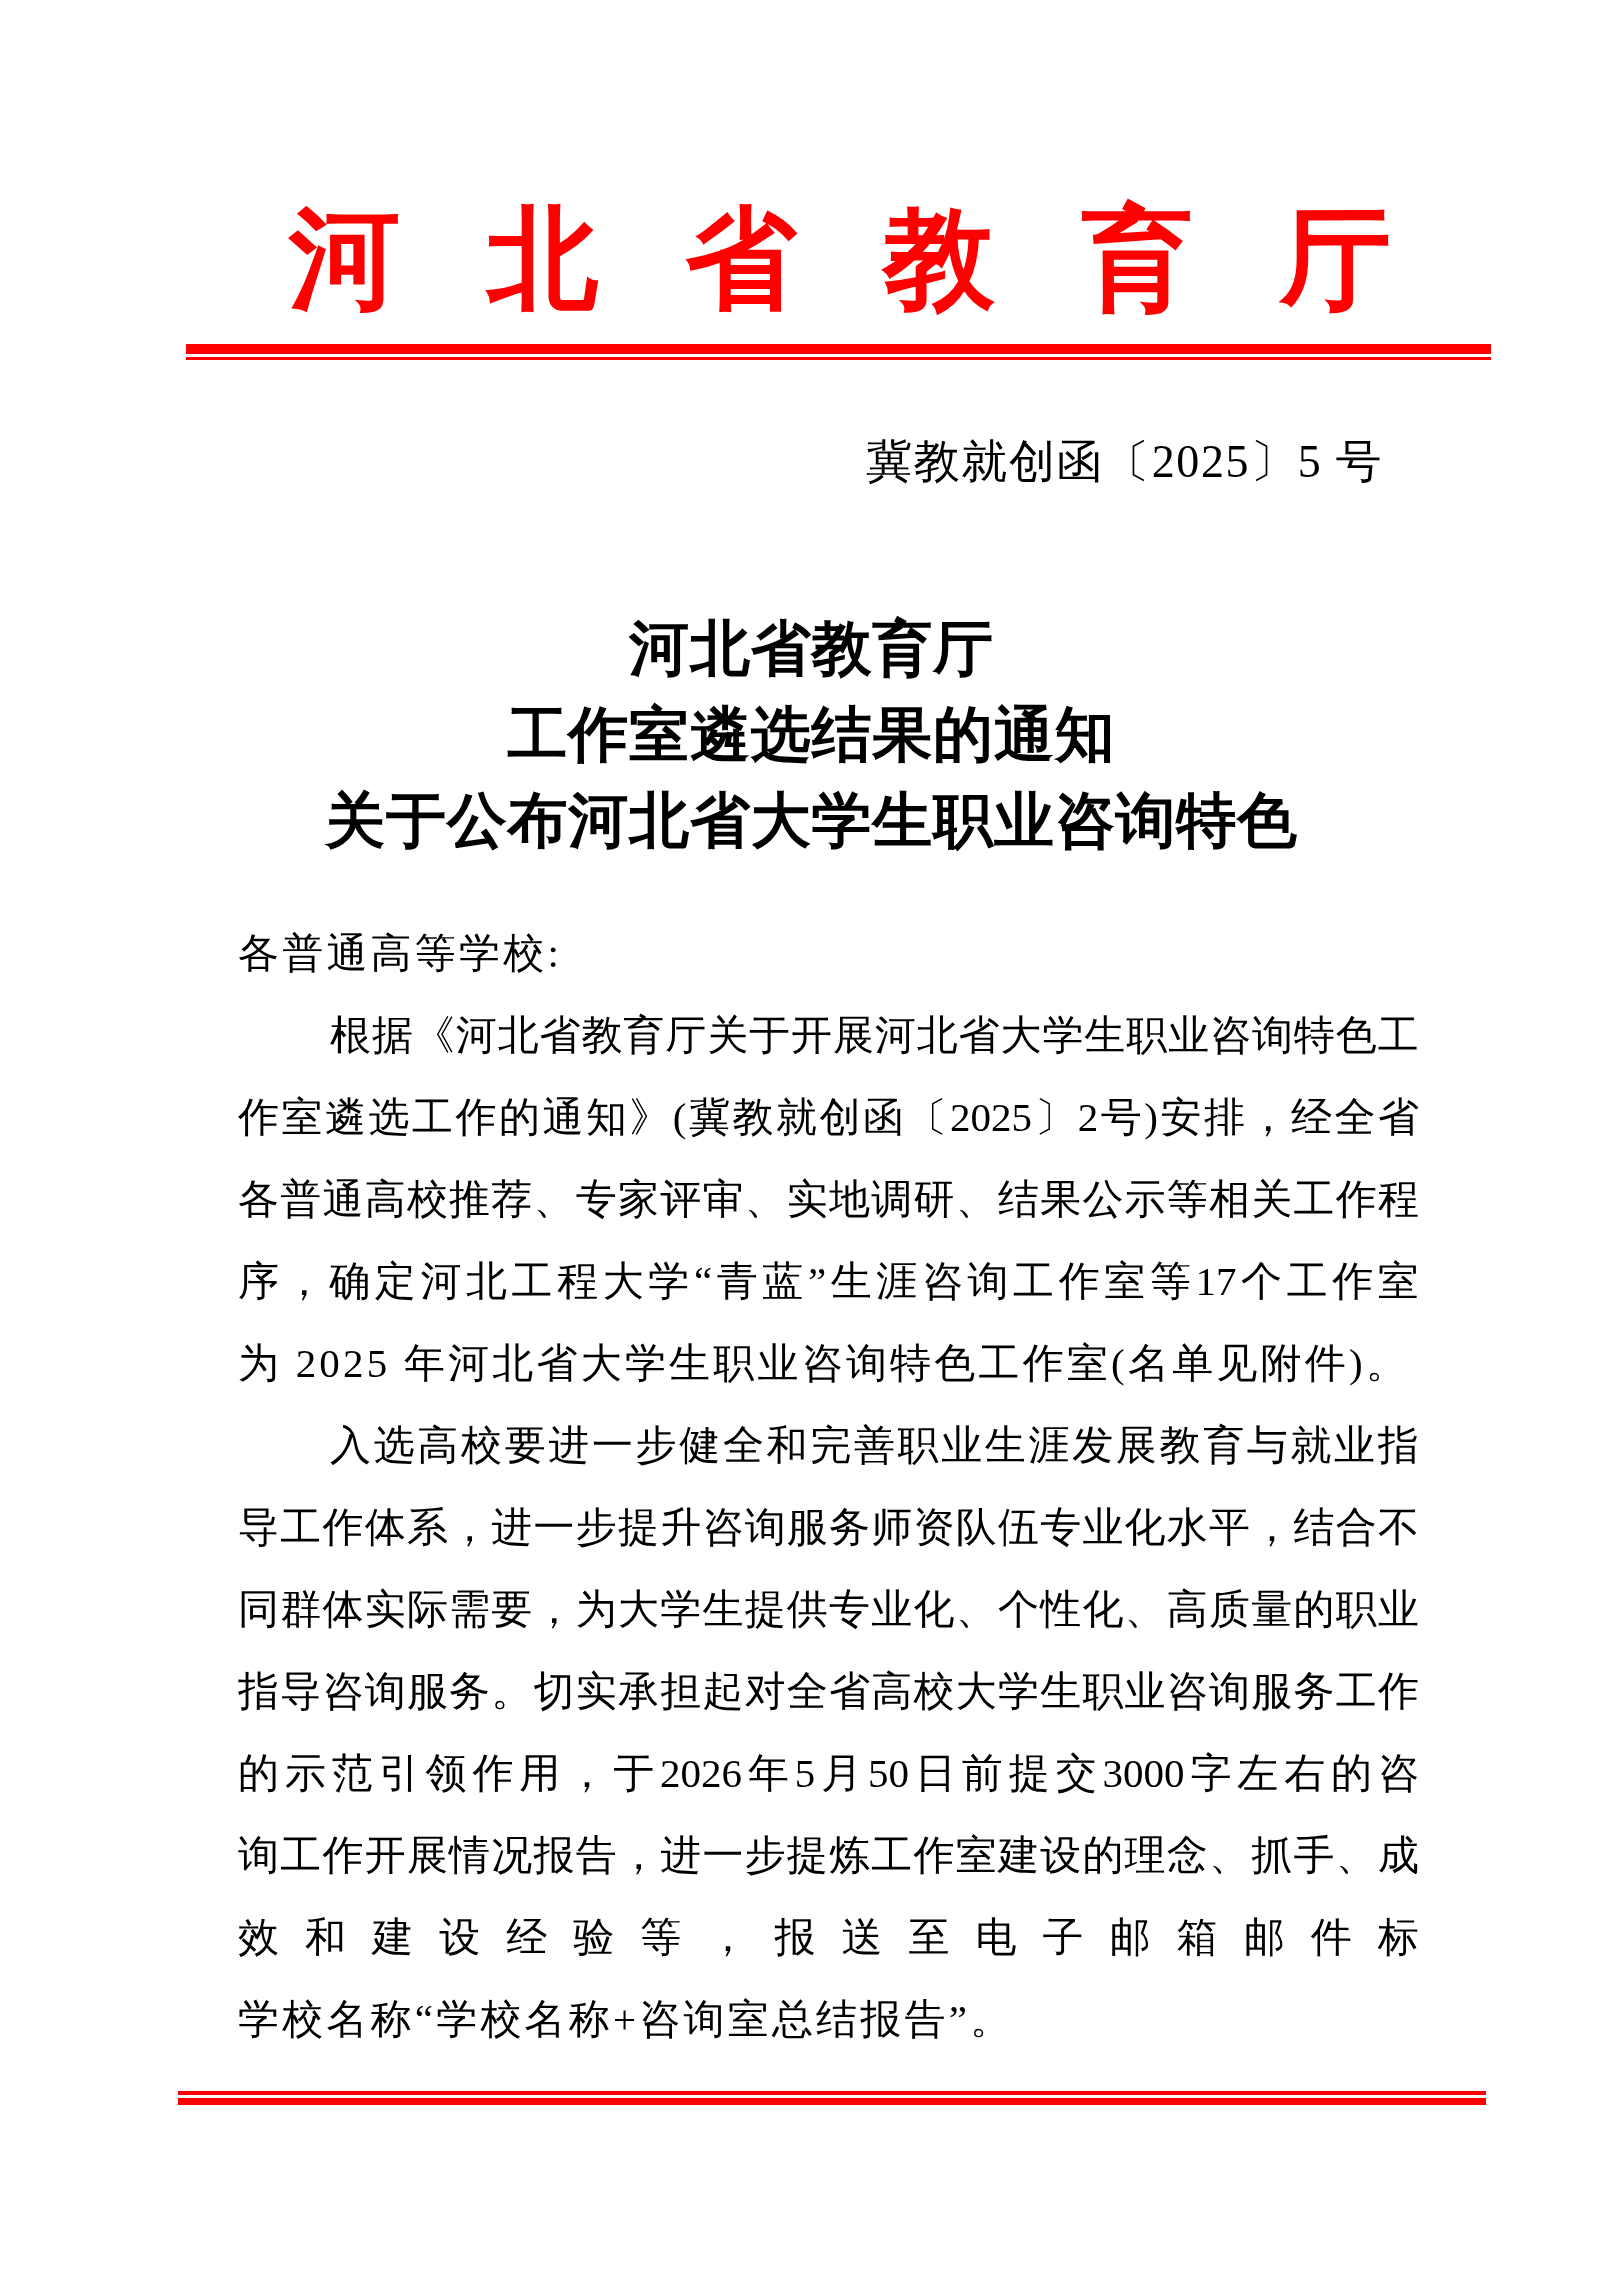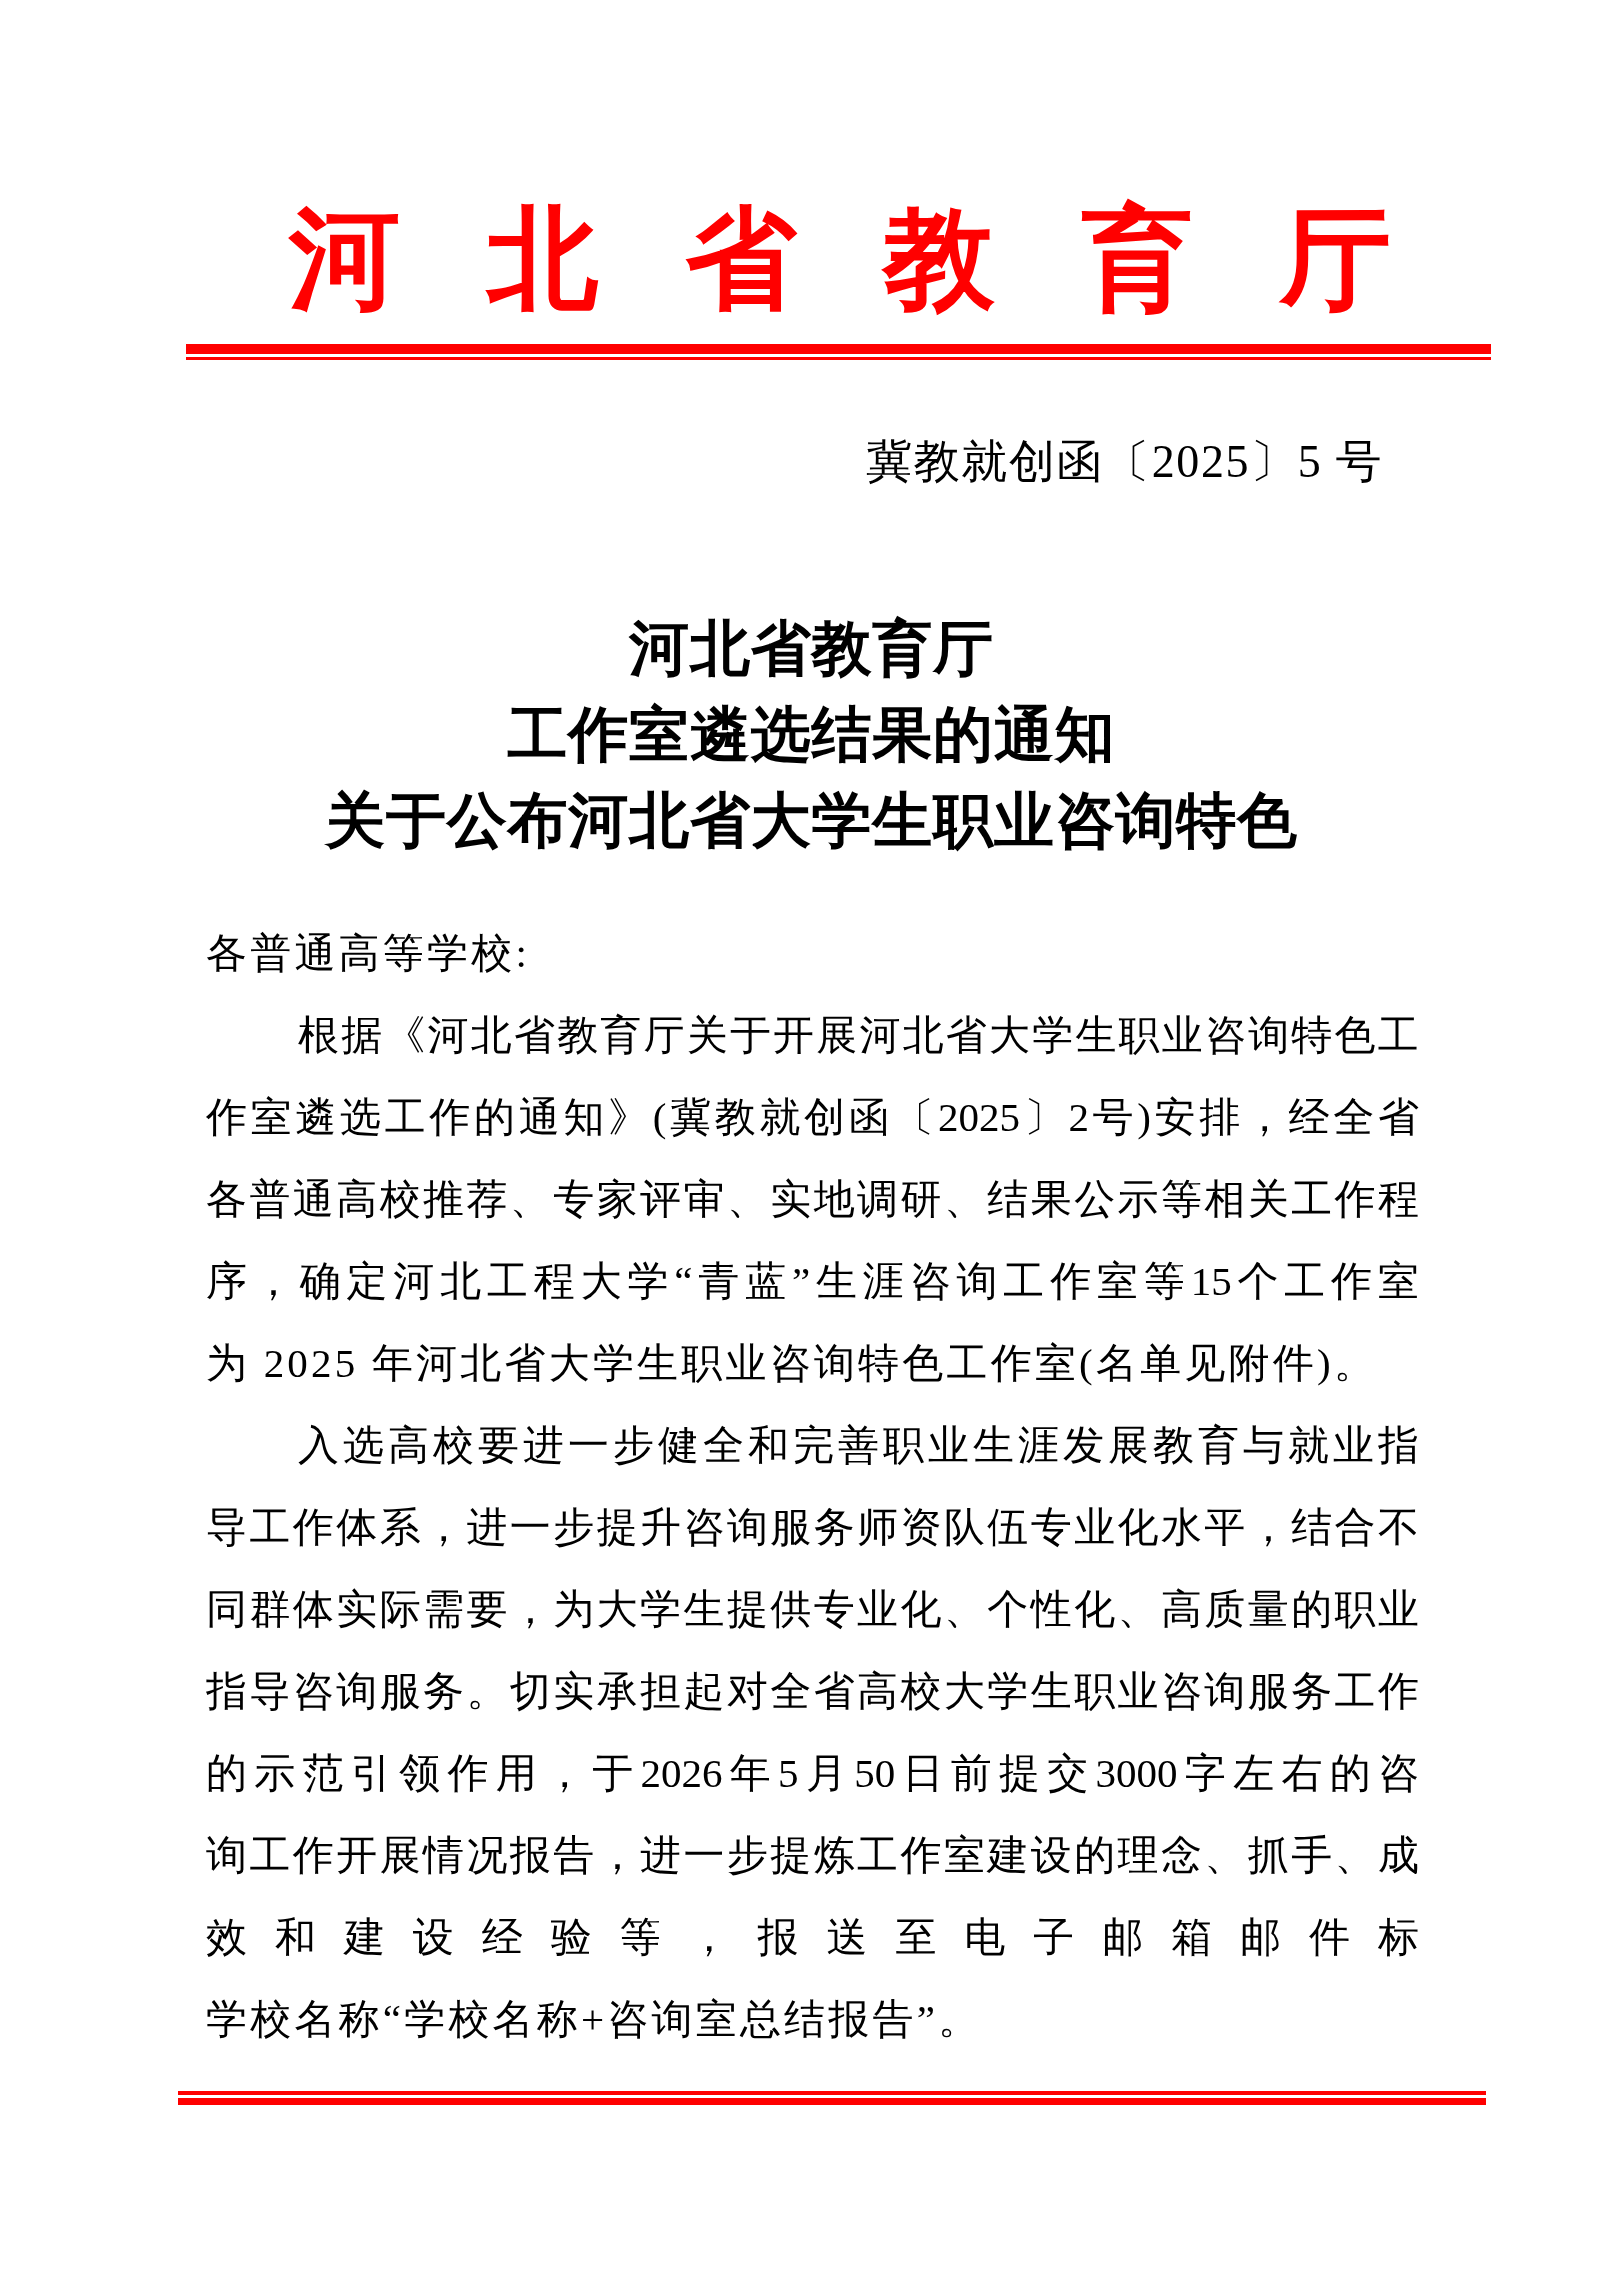--- a/index.html
+++ b/index.html
@@ -21,21 +21,21 @@
   .rule-footer-thick{left:178px;top:2098px;width:1308px;height:7.1px;}
 
   .docnum{position:absolute;top:436px;right:240px;font-size:46px;line-height:51px;
           letter-spacing:1.6px;white-space:nowrap;}
 
   .title{position:absolute;left:0;top:606px;width:1623px;text-align:center;
          font-size:60px;font-weight:bold;line-height:86px;letter-spacing:0.8px;}
   .title .tline{height:86px;}
 
   .body-text{position:absolute;left:206px;top:912px;width:1213px;font-size:41px;}
-  .bline{height:82px;line-height:82px;white-space:nowrap;letter-spacing:3.2px;}
+  .bline{height:82px;line-height:82px;white-space:nowrap;letter-spacing:3.2px;margin-left:32px;}
   .bline[data-split]{display:flex;justify-content:space-between;align-items:baseline;
                      letter-spacing:0;white-space:normal;}
   .indent{padding-left:92px;}
 </style>
 </head>
 <body>
 
 <div class="page">
 
   <div class="agency" data-split="chars">
@@ -164,21 +164,21 @@
         <span>蓝</span>
         <span>”</span>
         <span>生</span>
         <span>涯</span>
         <span>咨</span>
         <span>询</span>
         <span>工</span>
         <span>作</span>
         <span>室</span>
         <span>等</span>
-        <span>15</span>
+        <span>17</span>
         <span>个</span>
         <span>工</span>
         <span>作</span>
         <span>室</span>
       </div>
     <div class="bline">为 2025 年河北省大学生职业咨询特色工作室(名单见附件)。</div>
     <div class="bline indent" data-split="justify">
         <span>入</span>
         <span>选</span>
         <span>高</span>

